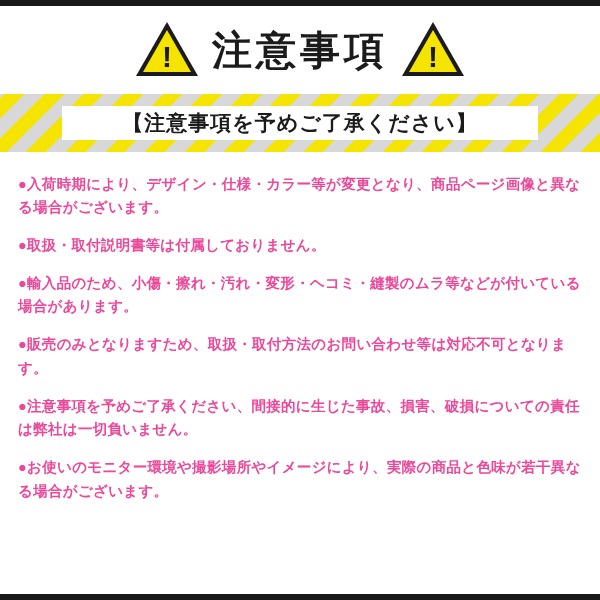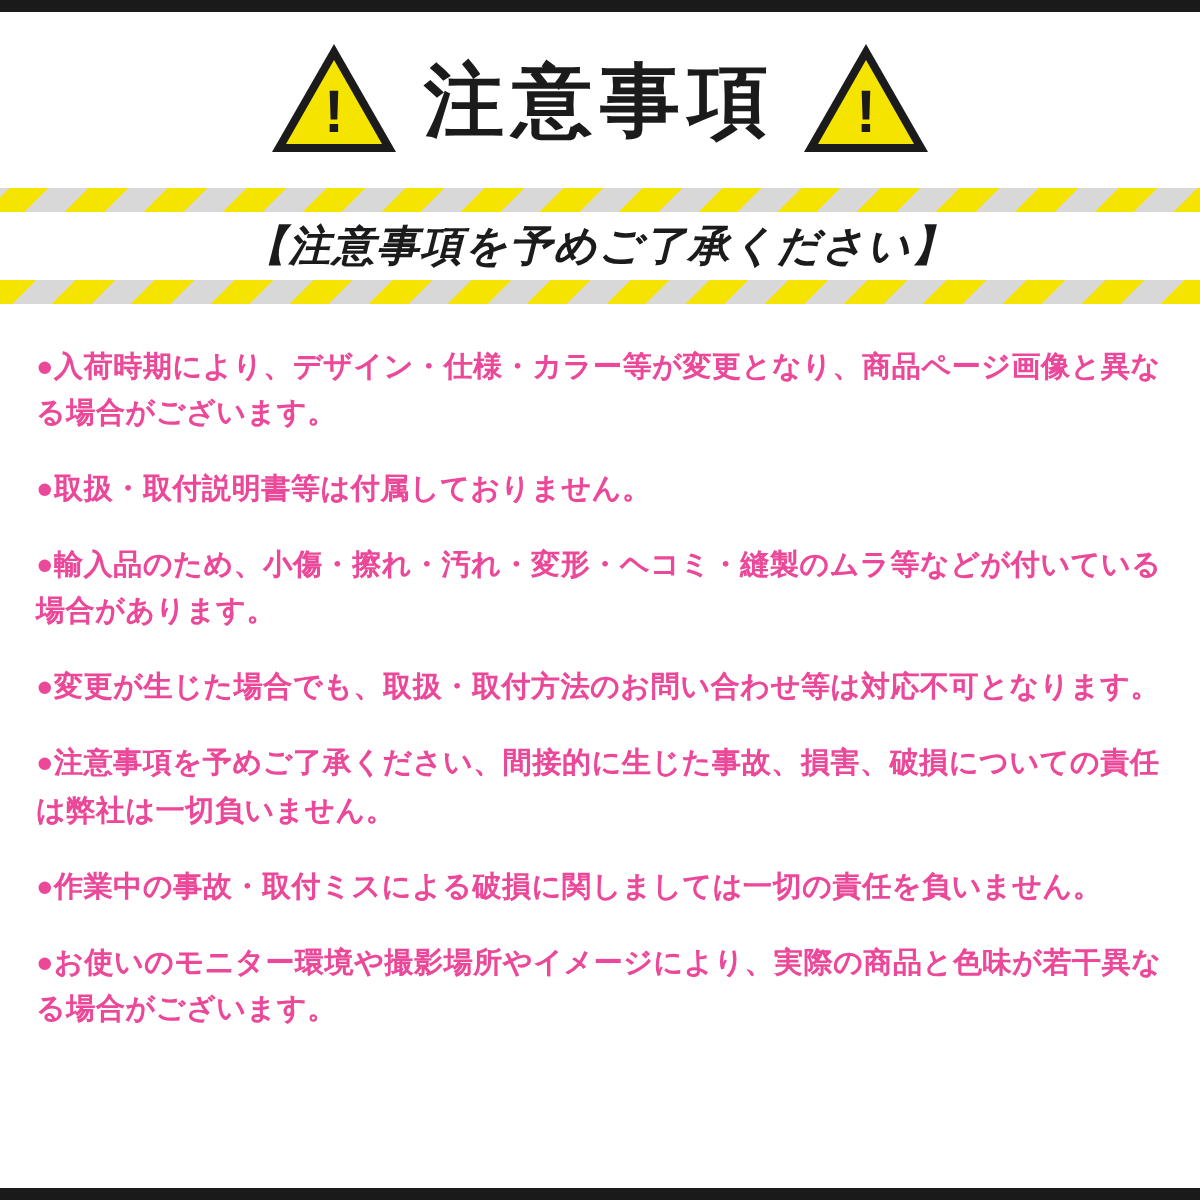--- a/index.html
+++ b/index.html
@@ -102,26 +102,25 @@
         -45deg,
         #f5e400 0px, #f5e400 14px,
         #d8d8d8 14px, #d8d8d8 28px
       );
     display: flex;
     align-items: center;
     justify-content: center;
   }
   .stripe-band .sub-plate {
     background: #ffffff;
-    width: 600px;
+    width: 476px;
     height: 34px;
     display: flex;
     align-items: center;
     justify-content: center;
-    font-style: italic;
   }
   .sub-title {
     font-size: 21px;
     font-weight: bold;
     color: #1b1b1b;
     letter-spacing: 1px;
     white-space: nowrap;
   }
 
   .notes {
@@ -166,20 +165,19 @@
   <div class="stripe-band">
     <div class="sub-plate">
       <span class="sub-title">【注意事項を予めご了承ください】</span>
     </div>
   </div>
 
   <div class="notes">
     <p class="note-item">●入荷時期により、デザイン・仕様・カラー等が変更となり、商品ページ画像と異なる場合がございます。</p>
     <p class="note-item">●取扱・取付説明書等は付属しておりません。</p>
     <p class="note-item">●輸入品のため、小傷・擦れ・汚れ・変形・ヘコミ・縫製のムラ等などが付いている場合があります。</p>
-    <p class="note-item">●変更が生じた場合でも、取扱・取付方法のお問い合わせ等は対応不可となります。</p>
+    <p class="note-item">●販売のみとなりますため、取扱・取付方法のお問い合わせ等は対応不可となります。</p>
     <p class="note-item">●注意事項を予めご了承ください、間接的に生じた事故、損害、破損についての責任は弊社は一切負いません。</p>
-    <p class="note-item">●作業中の事故・取付ミスによる破損に関しましては一切の責任を負いません。</p>
     <p class="note-item">●お使いのモニター環境や撮影場所やイメージにより、実際の商品と色味が若干異なる場合がございます。</p>
   </div>
 
   <div class="edge-bottom"></div>
 </div>
 
 </body></html>

